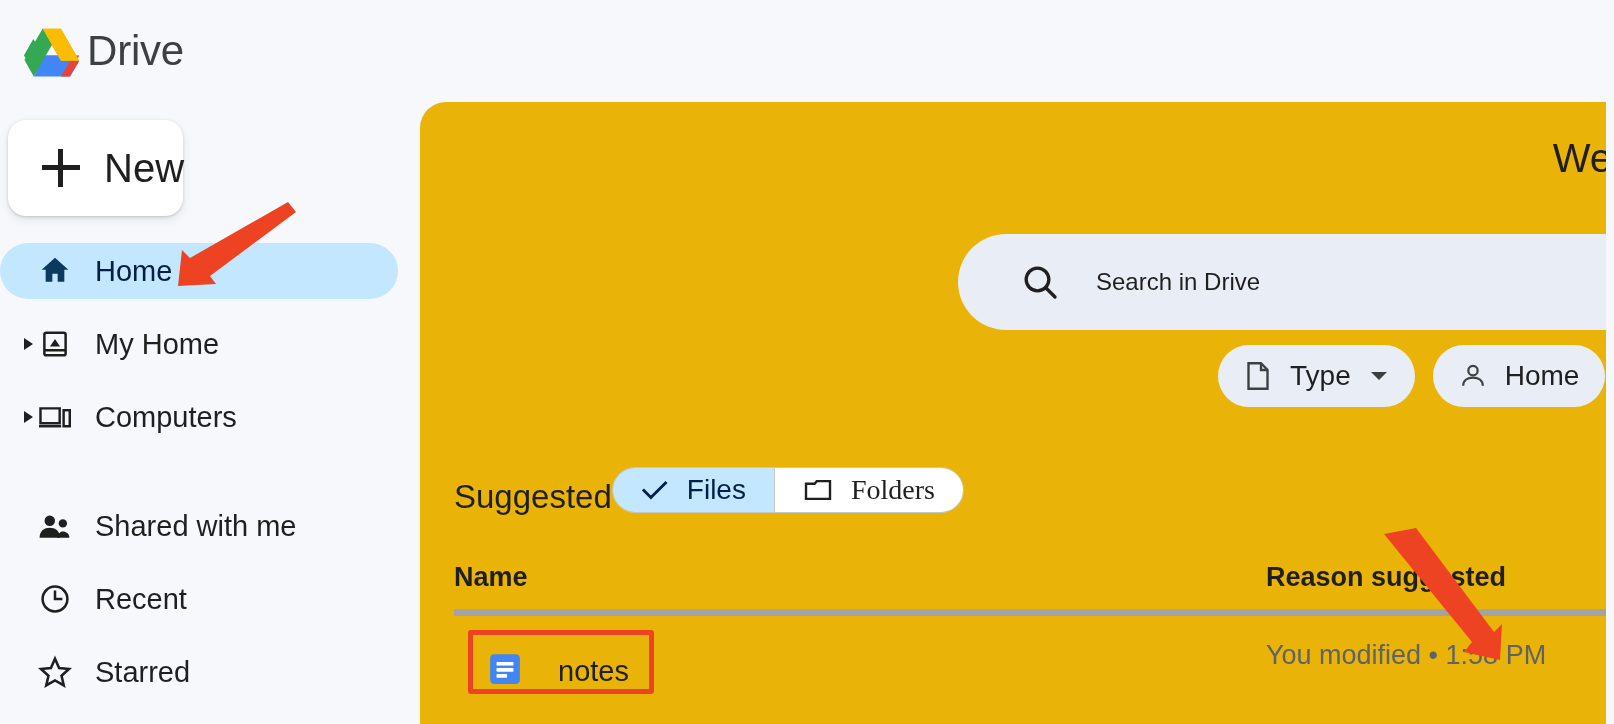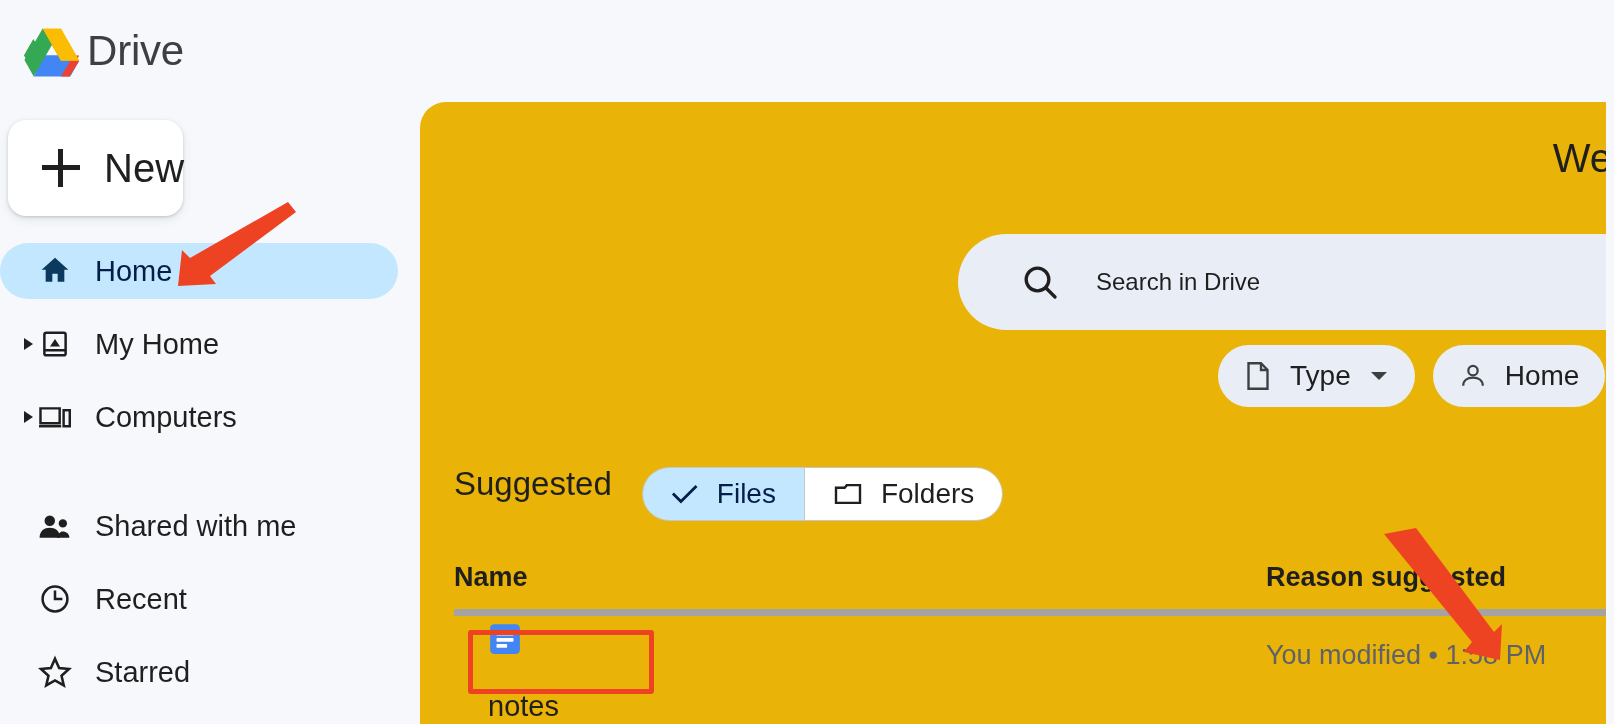--- a/index.html
+++ b/index.html
@@ -190,48 +190,47 @@
     white-space: nowrap;
     justify-content: center;
   }
   .chip-label { font-size: 28px; color: #1f1f1f; line-height: 1; }
   .chip svg { display: block; flex: 0 0 auto; }
 
   .suggested-row {
     position: absolute;
     left: 34px; top: 365px;
     display: flex;
-    align-items: flex-start;
-    gap: 30px;
+    align-items: flex-end;
   }
   .suggested-title {
     font-size: 33px;
     color: #1f1f1f;
     font-weight: 400;
     line-height: 1;
   }
   .seg {
     display: flex;
-    height: 54px;
+    height: 46px;
     border: 1px solid #c4c7c5;
     border-radius: 29px;
     overflow: hidden;
   }
   .seg-btn {
     display: flex;
     align-items: center;
     gap: 18px;
     padding: 0 28px;
     background: #ffffff;
     border: none;
     cursor: pointer;
     font-family: inherit;
     white-space: nowrap;
   }
-  .seg-btn + .seg-btn { border-left: 1px solid #c4c7c5; }
+  .seg-btn + .seg-btn { border-left: 1px solid #c4c7c5; font-family: Liberation Serif, serif; }
   .seg-btn.active { background: #c2e7ff; }
   .seg-label { font-size: 28px; color: #1f1f1f; line-height: 1; }
   .seg-btn.active .seg-label { color: #041e49; }
   .seg-btn svg { display: block; flex: 0 0 auto; }
 
   
   .tbl {
     position: absolute;
     left: 34px; top: 460px;
     width: 1152px;
@@ -252,25 +251,24 @@
   }
   .th-name { left: 0; }
   .th-reason { left: 812px; }
 
   .tbl-row { height: 76px; position: relative; }
   .file-cell {
     position: absolute;
     left: 0; top: 6px;
     height: 64px;
     display: flex;
-    align-items: flex-start;
+    align-items: flex-end;
     gap: 36px;
     padding: 0 34px 0 34px;
     cursor: pointer;
-    flex-direction: column;
   }
   .docs-icon { width: 34px; height: 34px; flex: 0 0 auto; }
   .file-name { font-size: 29px; color: #1f1f1f; line-height: 1; white-space: nowrap; }
   .reason-cell {
     position: absolute;
     left: 812px; top: 26px;
     font-size: 27px;
     color: #5f6368;
     line-height: 1;
     white-space: nowrap;

